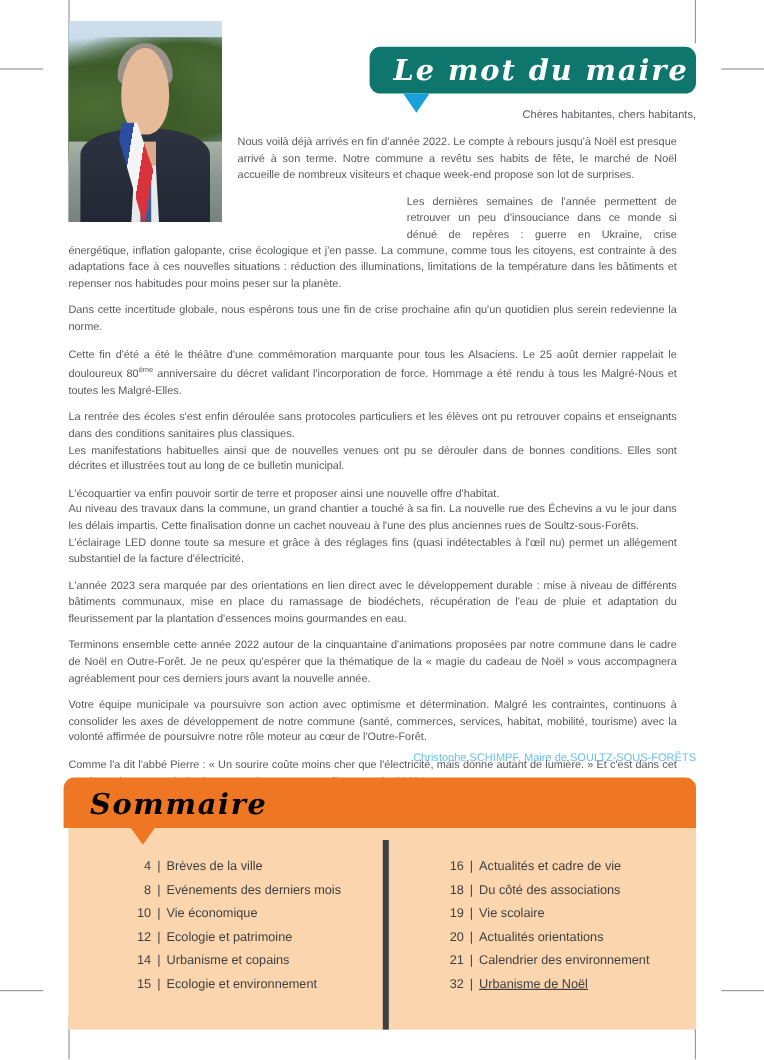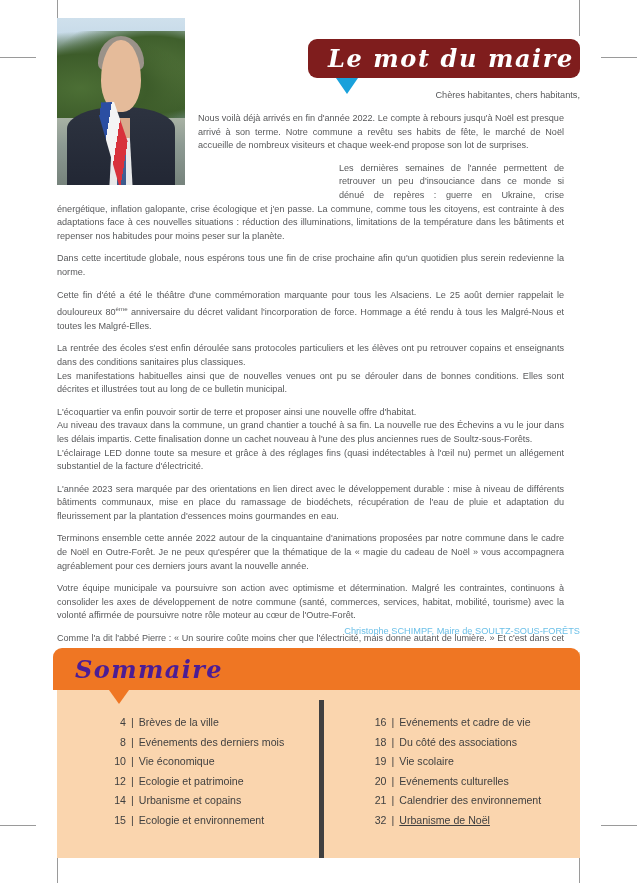--- a/index.html
+++ b/index.html
@@ -100,21 +100,21 @@
       #2b4ea2 26%, #2b4ea2 40%,
       #f4f4f4 40%, #f4f4f4 55%,
       #d8323c 55%, #d8323c 70%,
       rgba(0,0,0,0) 70%, rgba(0,0,0,0) 100%);
     clip-path: polygon(22% 0, 54% 0, 100% 100%, 60% 100%);
   }
 
   
   .bubble {
     position: absolute;
-    background: #7f1d1d;
+    background: #0f766e;
     border-radius: 9px;
   }
   .bubble-blue {
     left: 251px;
     top: 25px;
     width: 272px;
     height: 39px;
   }
   .bubble-blue .bubble-text {
     font-family: "DejaVu Serif", serif;
@@ -200,21 +200,21 @@
     width: 527px;
     height: 42px;
     background: #ef7623;
     border-radius: 9px 9px 0 0;
   }
   .bubble-orange .bubble-text {
     font-family: "DejaVu Serif", serif;
     font-style: italic;
     font-weight: bold;
     font-size: 24px;
-    color: #4c1d95;
+    color: #000000;
     letter-spacing: 1.4px;
     line-height: 44px;
     padding-left: 22px;
     white-space: nowrap;
   }
   .bubble-orange .tail {
     position: absolute;
     left: 56px;
     top: 42px;
     width: 0; height: 0;
@@ -350,36 +350,36 @@
           <span class="toc-num">15</span>
           <span class="toc-sep">|</span>
           <span class="toc-label">Ecologie et environnement</span>
         </div>
       </div>
 
       <div class="toc-col right">
         <div class="toc-entry">
           <span class="toc-num">16</span>
           <span class="toc-sep">|</span>
-          <span class="toc-label">Evénements et cadre de vie</span>
+          <span class="toc-label">Actualités et cadre de vie</span>
         </div>
         <div class="toc-entry">
           <span class="toc-num">18</span>
           <span class="toc-sep">|</span>
           <span class="toc-label">Du côté des associations</span>
         </div>
         <div class="toc-entry">
           <span class="toc-num">19</span>
           <span class="toc-sep">|</span>
           <span class="toc-label">Vie scolaire</span>
         </div>
         <div class="toc-entry">
           <span class="toc-num">20</span>
           <span class="toc-sep">|</span>
-          <span class="toc-label">Evénements culturelles</span>
+          <span class="toc-label">Actualités orientations</span>
         </div>
         <div class="toc-entry">
           <span class="toc-num">21</span>
           <span class="toc-sep">|</span>
           <span class="toc-label">Calendrier des environnement</span>
         </div>
         <div class="toc-entry highlight">
           <span class="toc-num">32</span>
           <span class="toc-sep">|</span>
           <span class="toc-label">Urbanisme de Noël</span>

